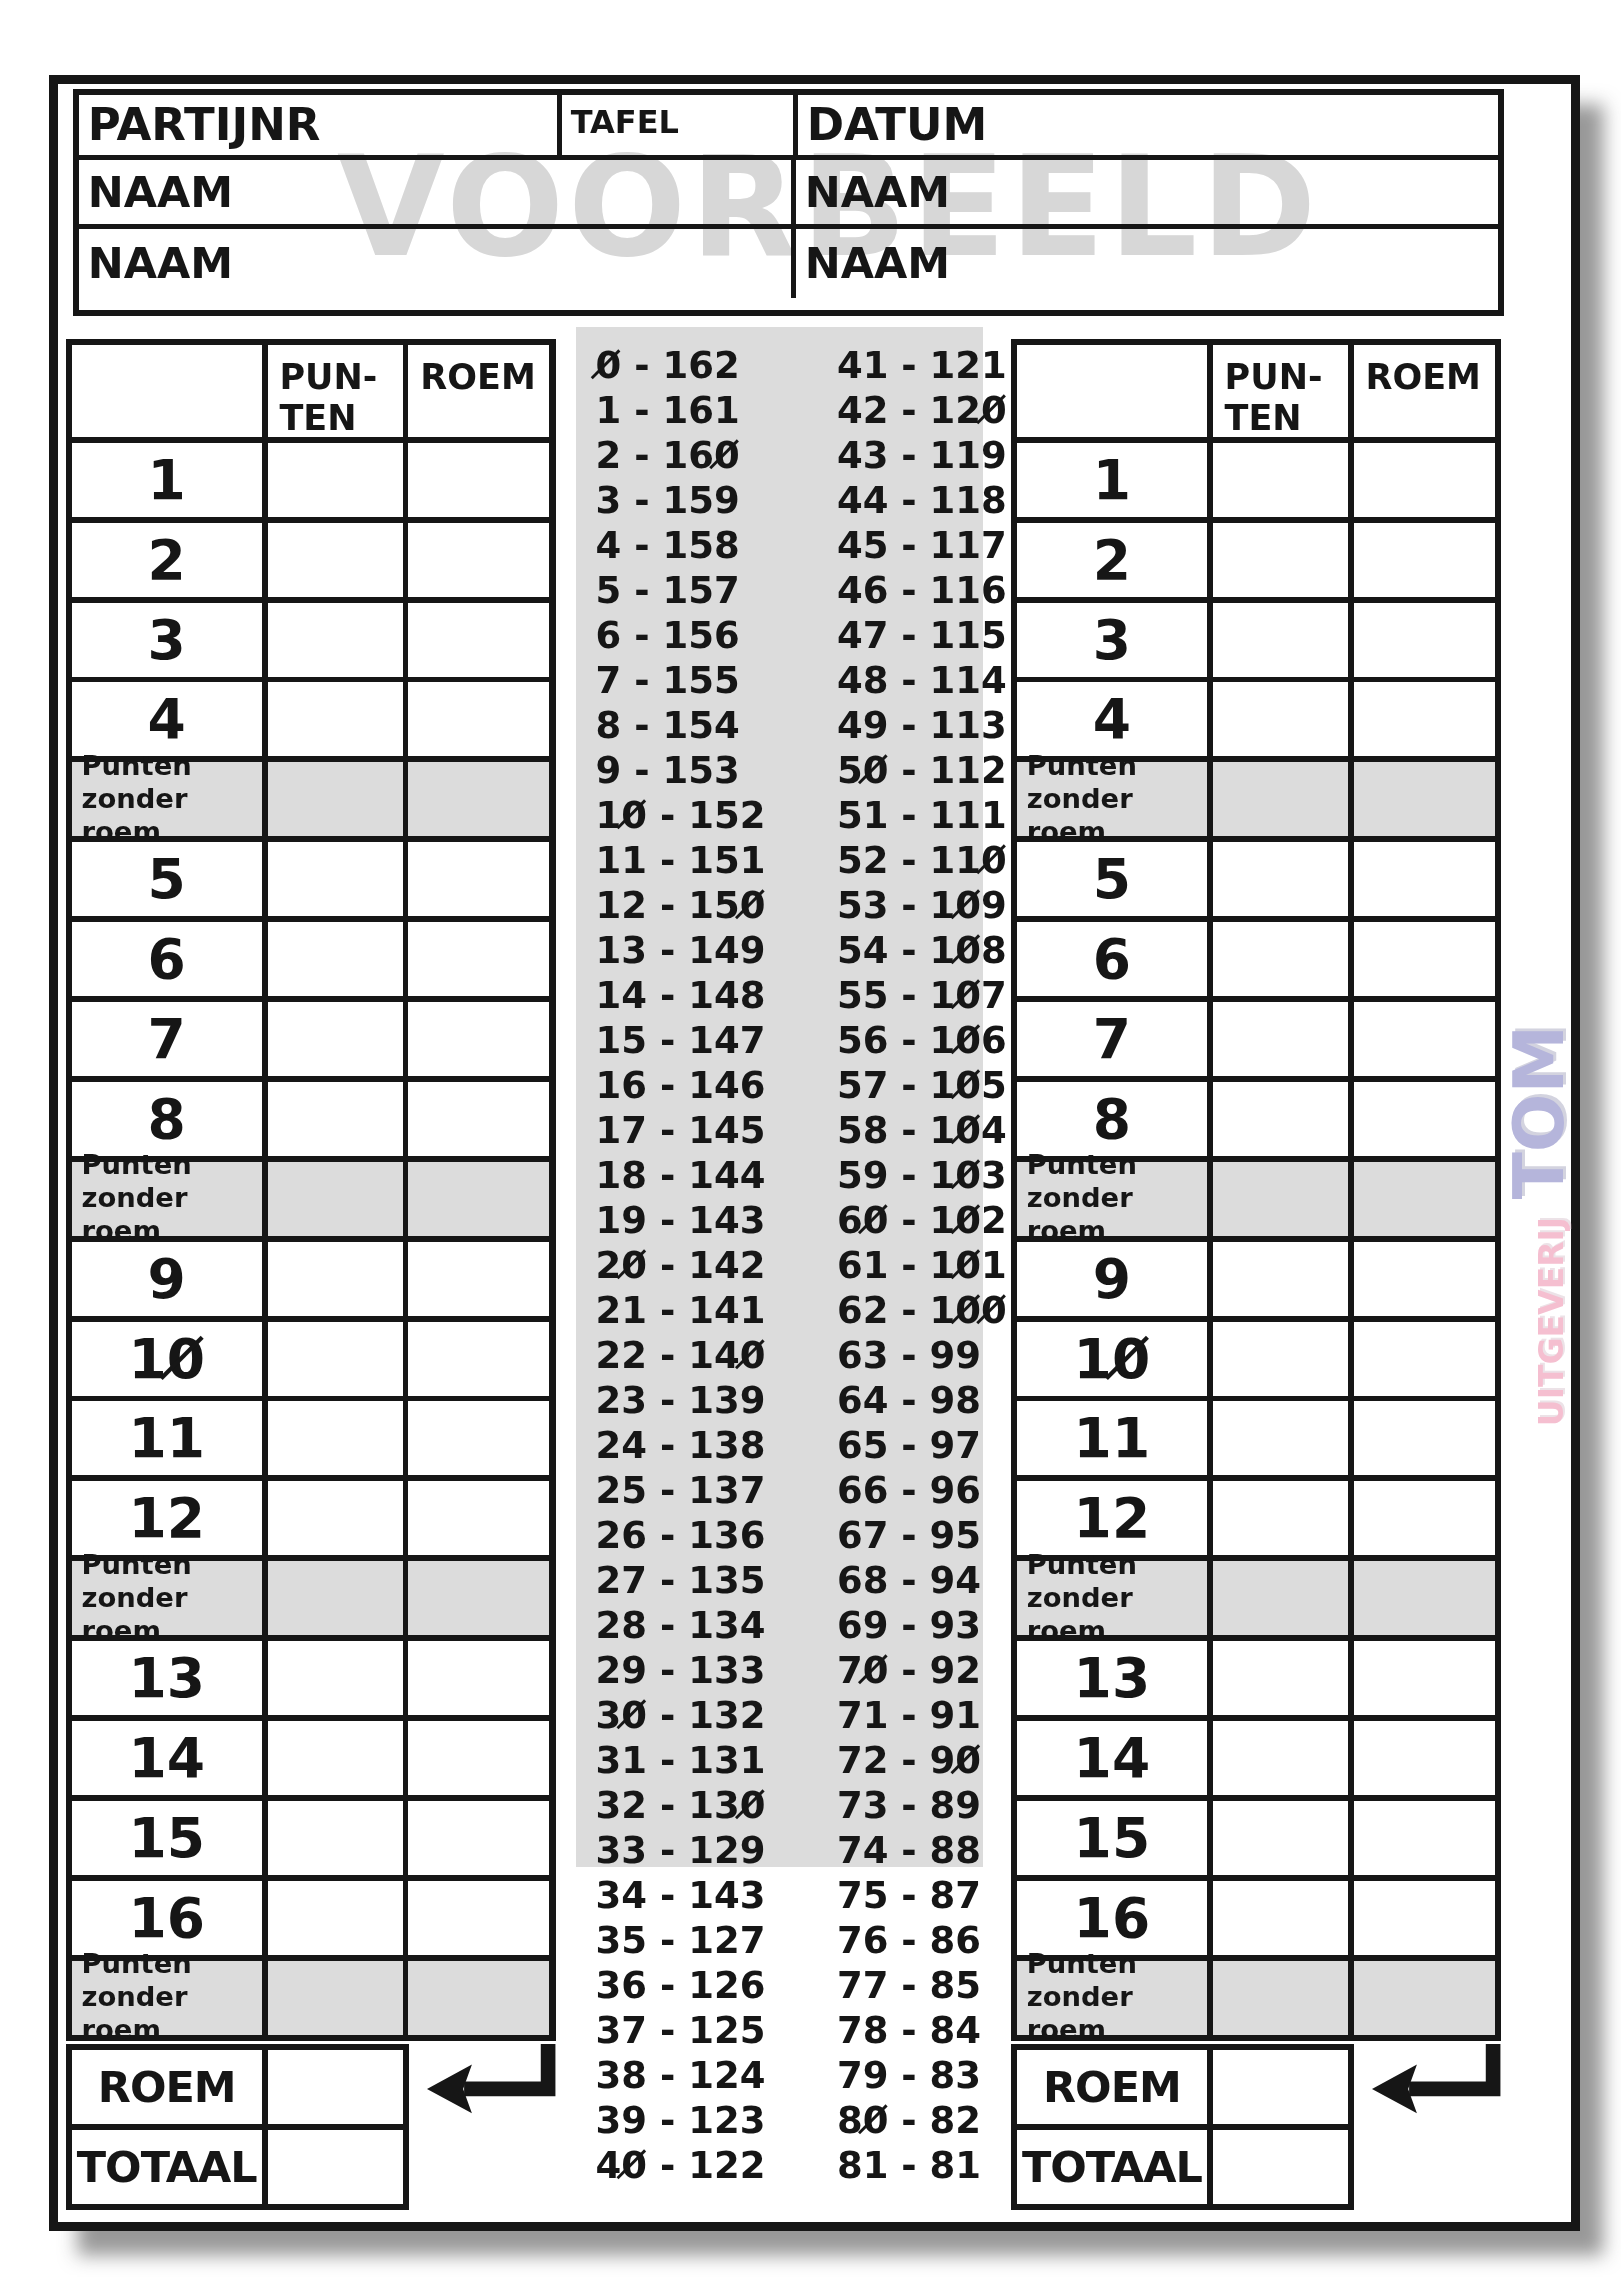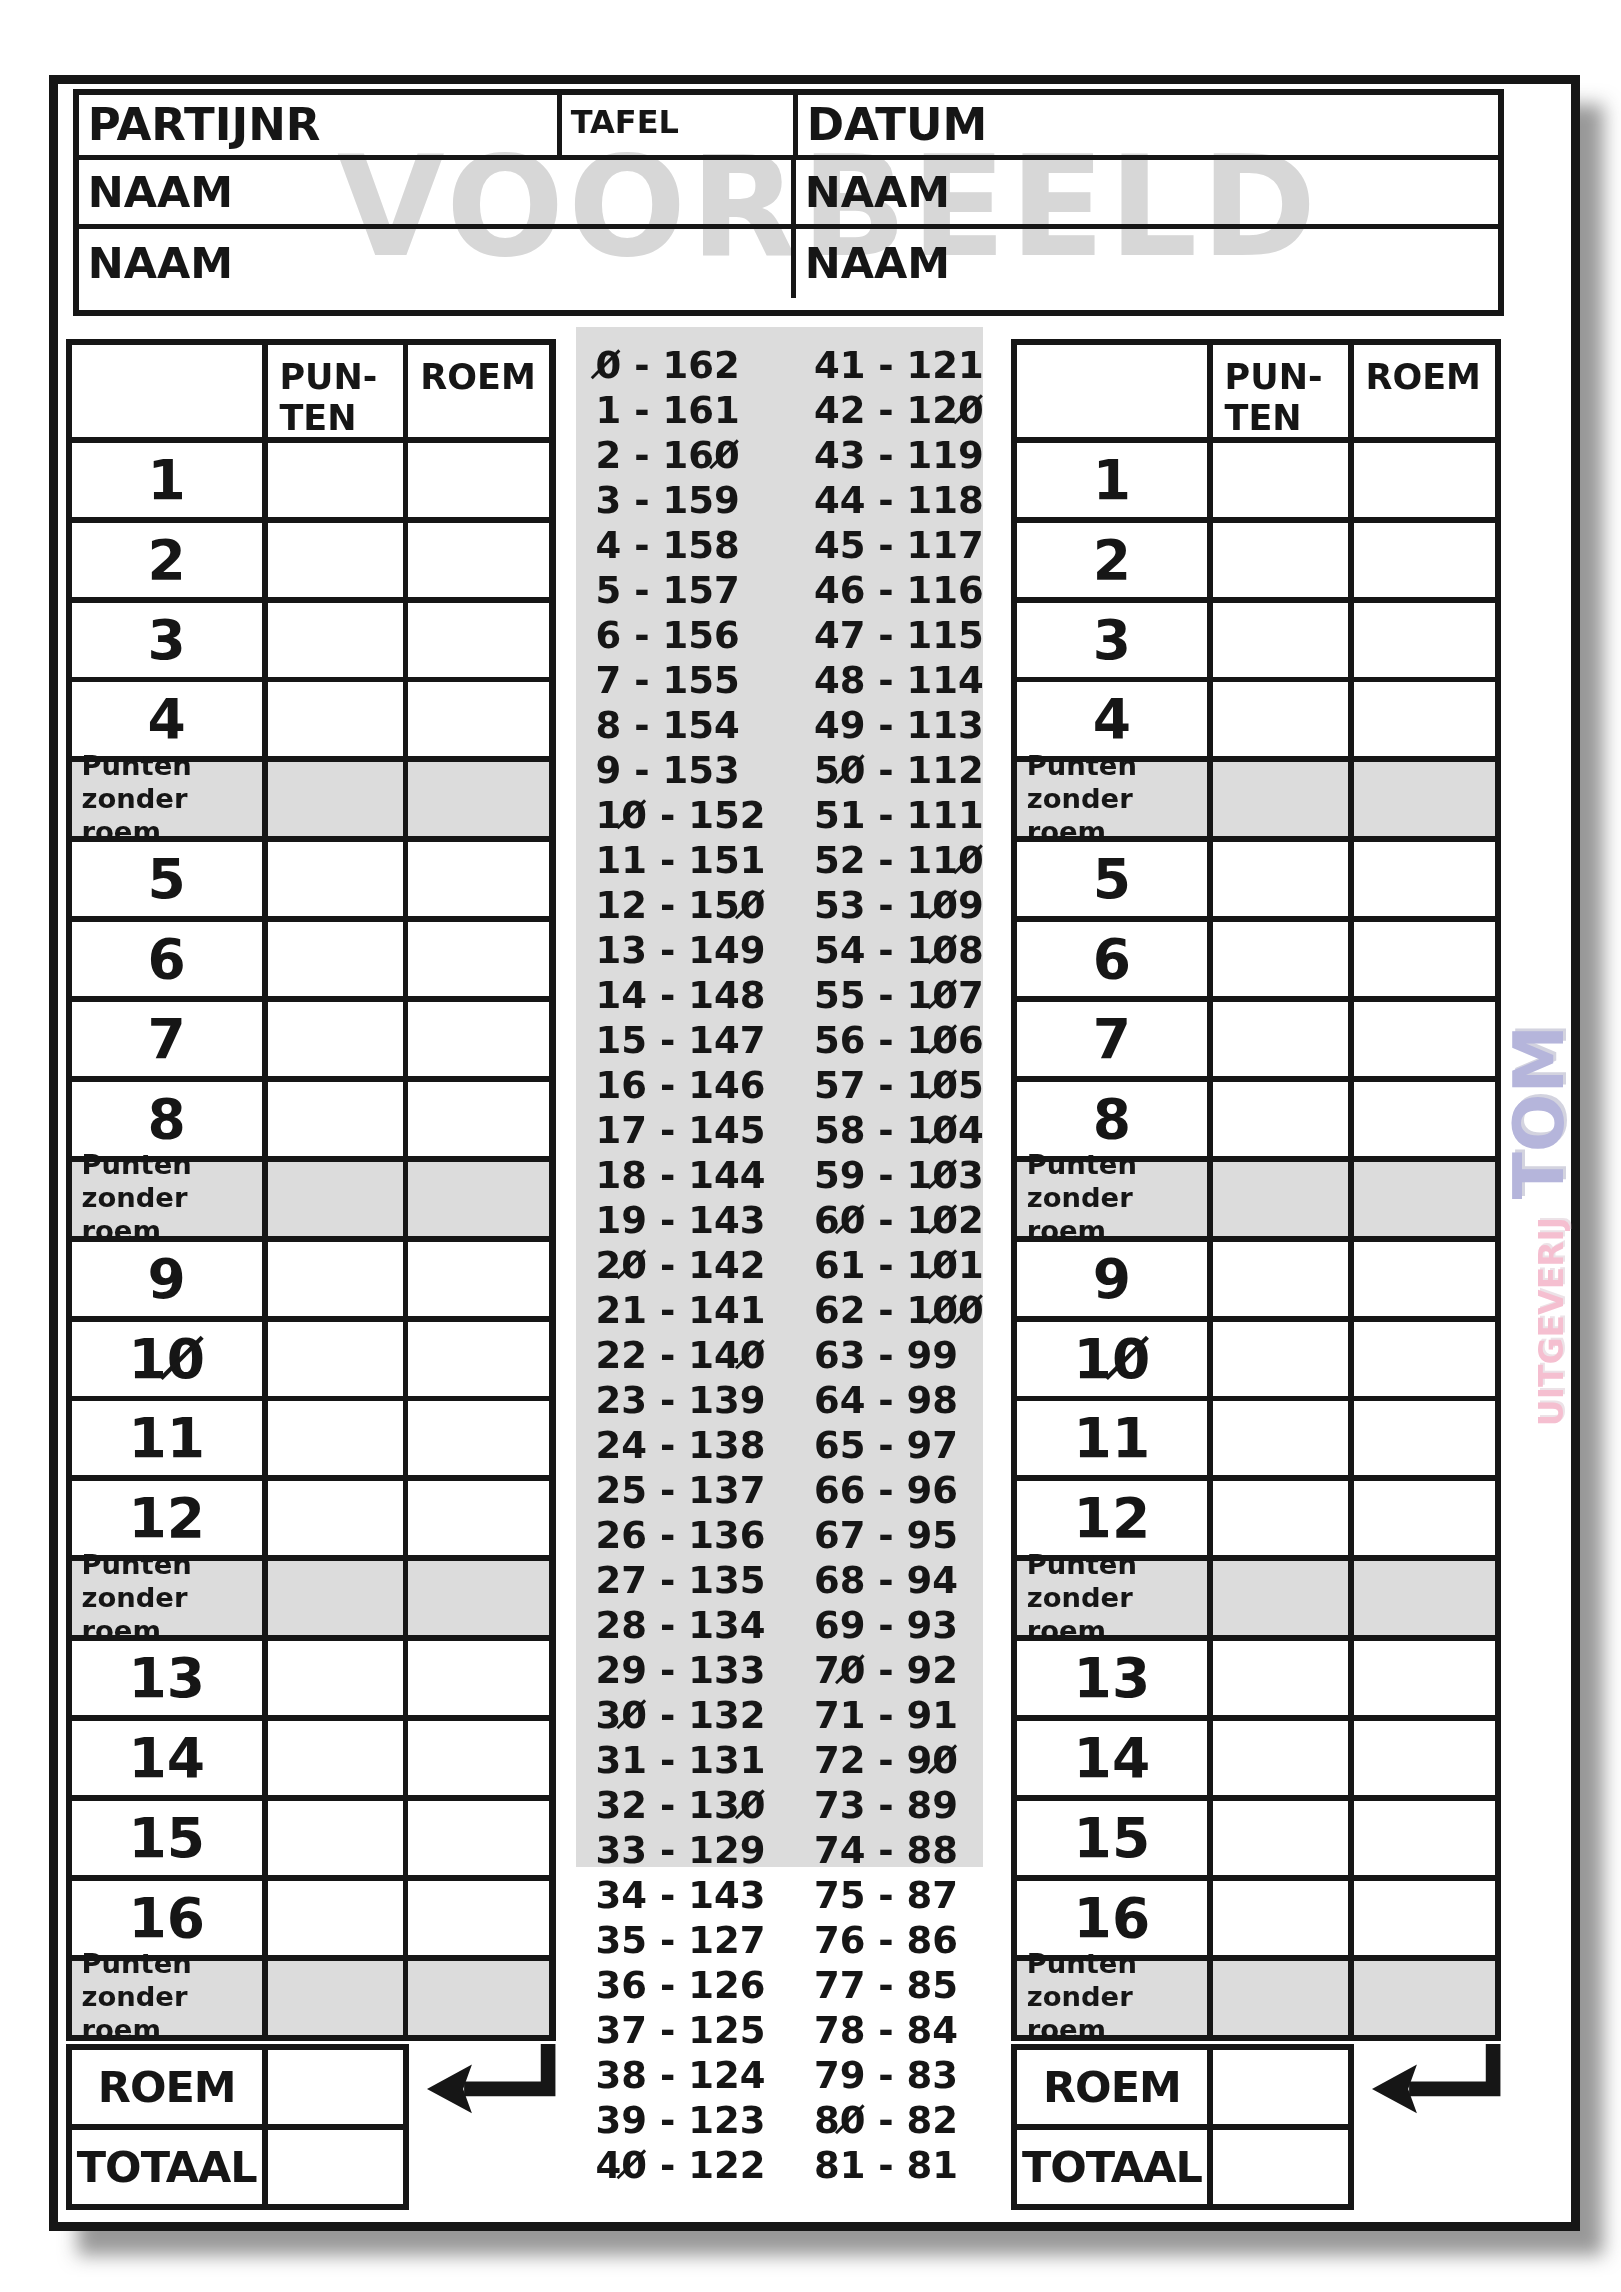--- a/index.html
+++ b/index.html
@@ -54,21 +54,21 @@
     position:absolute; left:0; top:1705px; width:343px;
     display:grid; grid-template-columns:190px 135px; grid-template-rows:74px 74px;
     gap:5.9px; padding:5.9px; background:#161616;
   }
   .st-rowlabel { display:flex; align-items:center; justify-content:center; font-size:43px; font-weight:bold; letter-spacing:-1px; }
   .st-arrow { position:absolute; left:355px; top:1705px; }
   
   .conversion { position:absolute; left:518px; top:243px; width:407px; height:1540px; background:#dcdcdc; }
   .conv-col { position:absolute; top:15.7px; }
   .conv-col.a { left:19.6px; }
-  .conv-col.b { left:238px; }
+  .conv-col.b { left:261px; }
   .conv-item { height:45px; line-height:45px; font-size:37px; font-weight:bold; white-space:nowrap; }
   
   .publisher {
     position:absolute; left:1263px; top:1109px; width:421px; height:65px;
     transform:rotate(-90deg);
     display:flex; align-items:baseline; justify-content:center; gap:17.6px; white-space:nowrap;
   }
   .pub-imprint { font-size:33px; font-weight:bold; color:#f5bfd0; text-shadow:2px 2px 0 rgba(180,140,160,0.25); }
   .pub-brand   { font-size:69px; font-weight:bold; color:#b5b5db; text-shadow:2.9px 2.9px 0 rgba(110,110,150,0.30); }
 </style>

